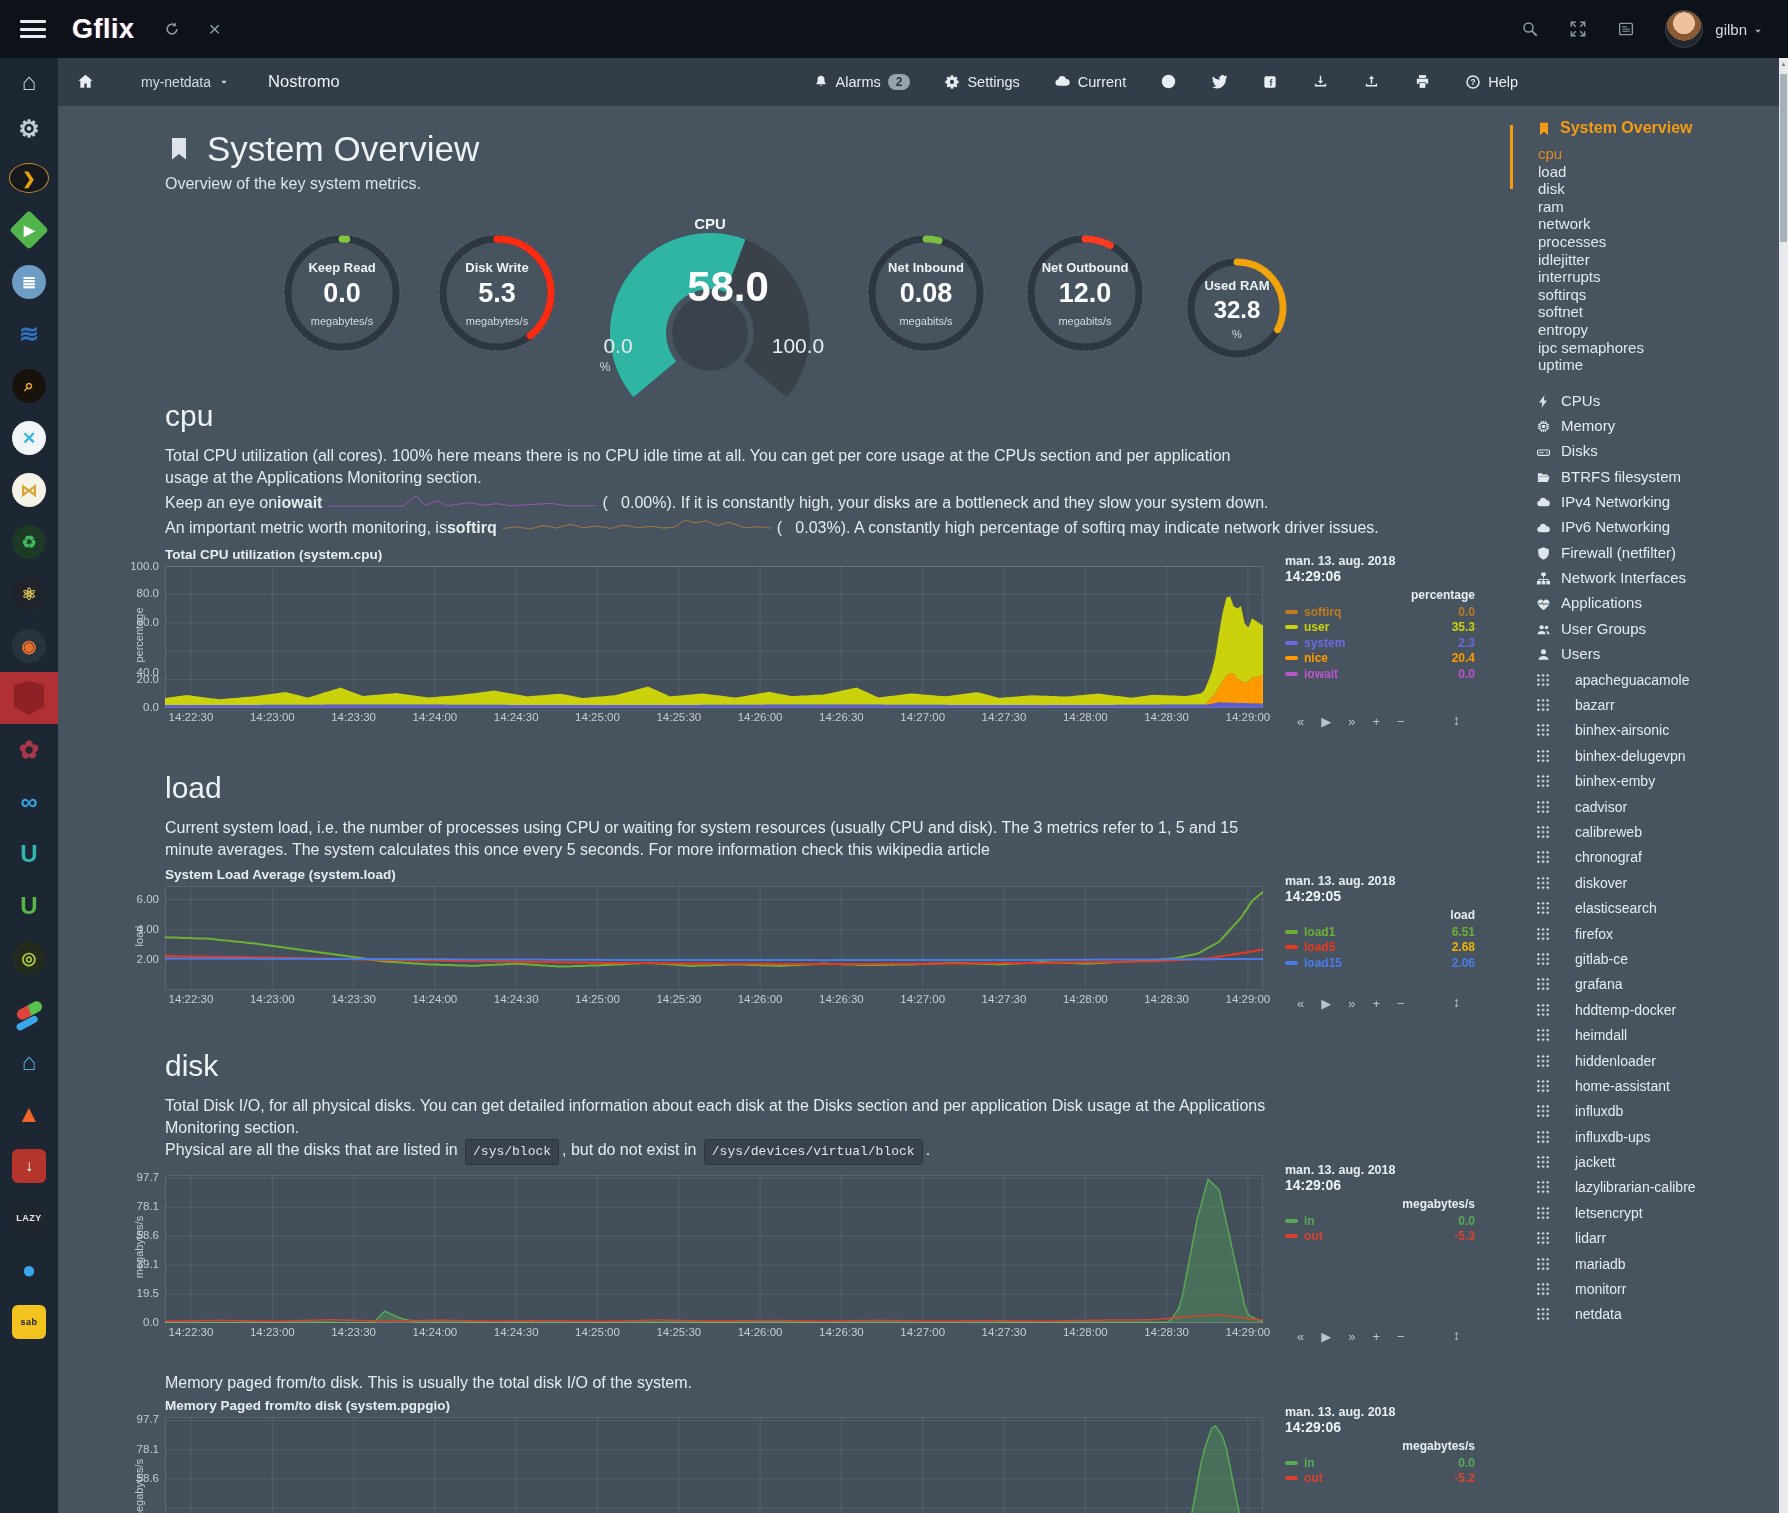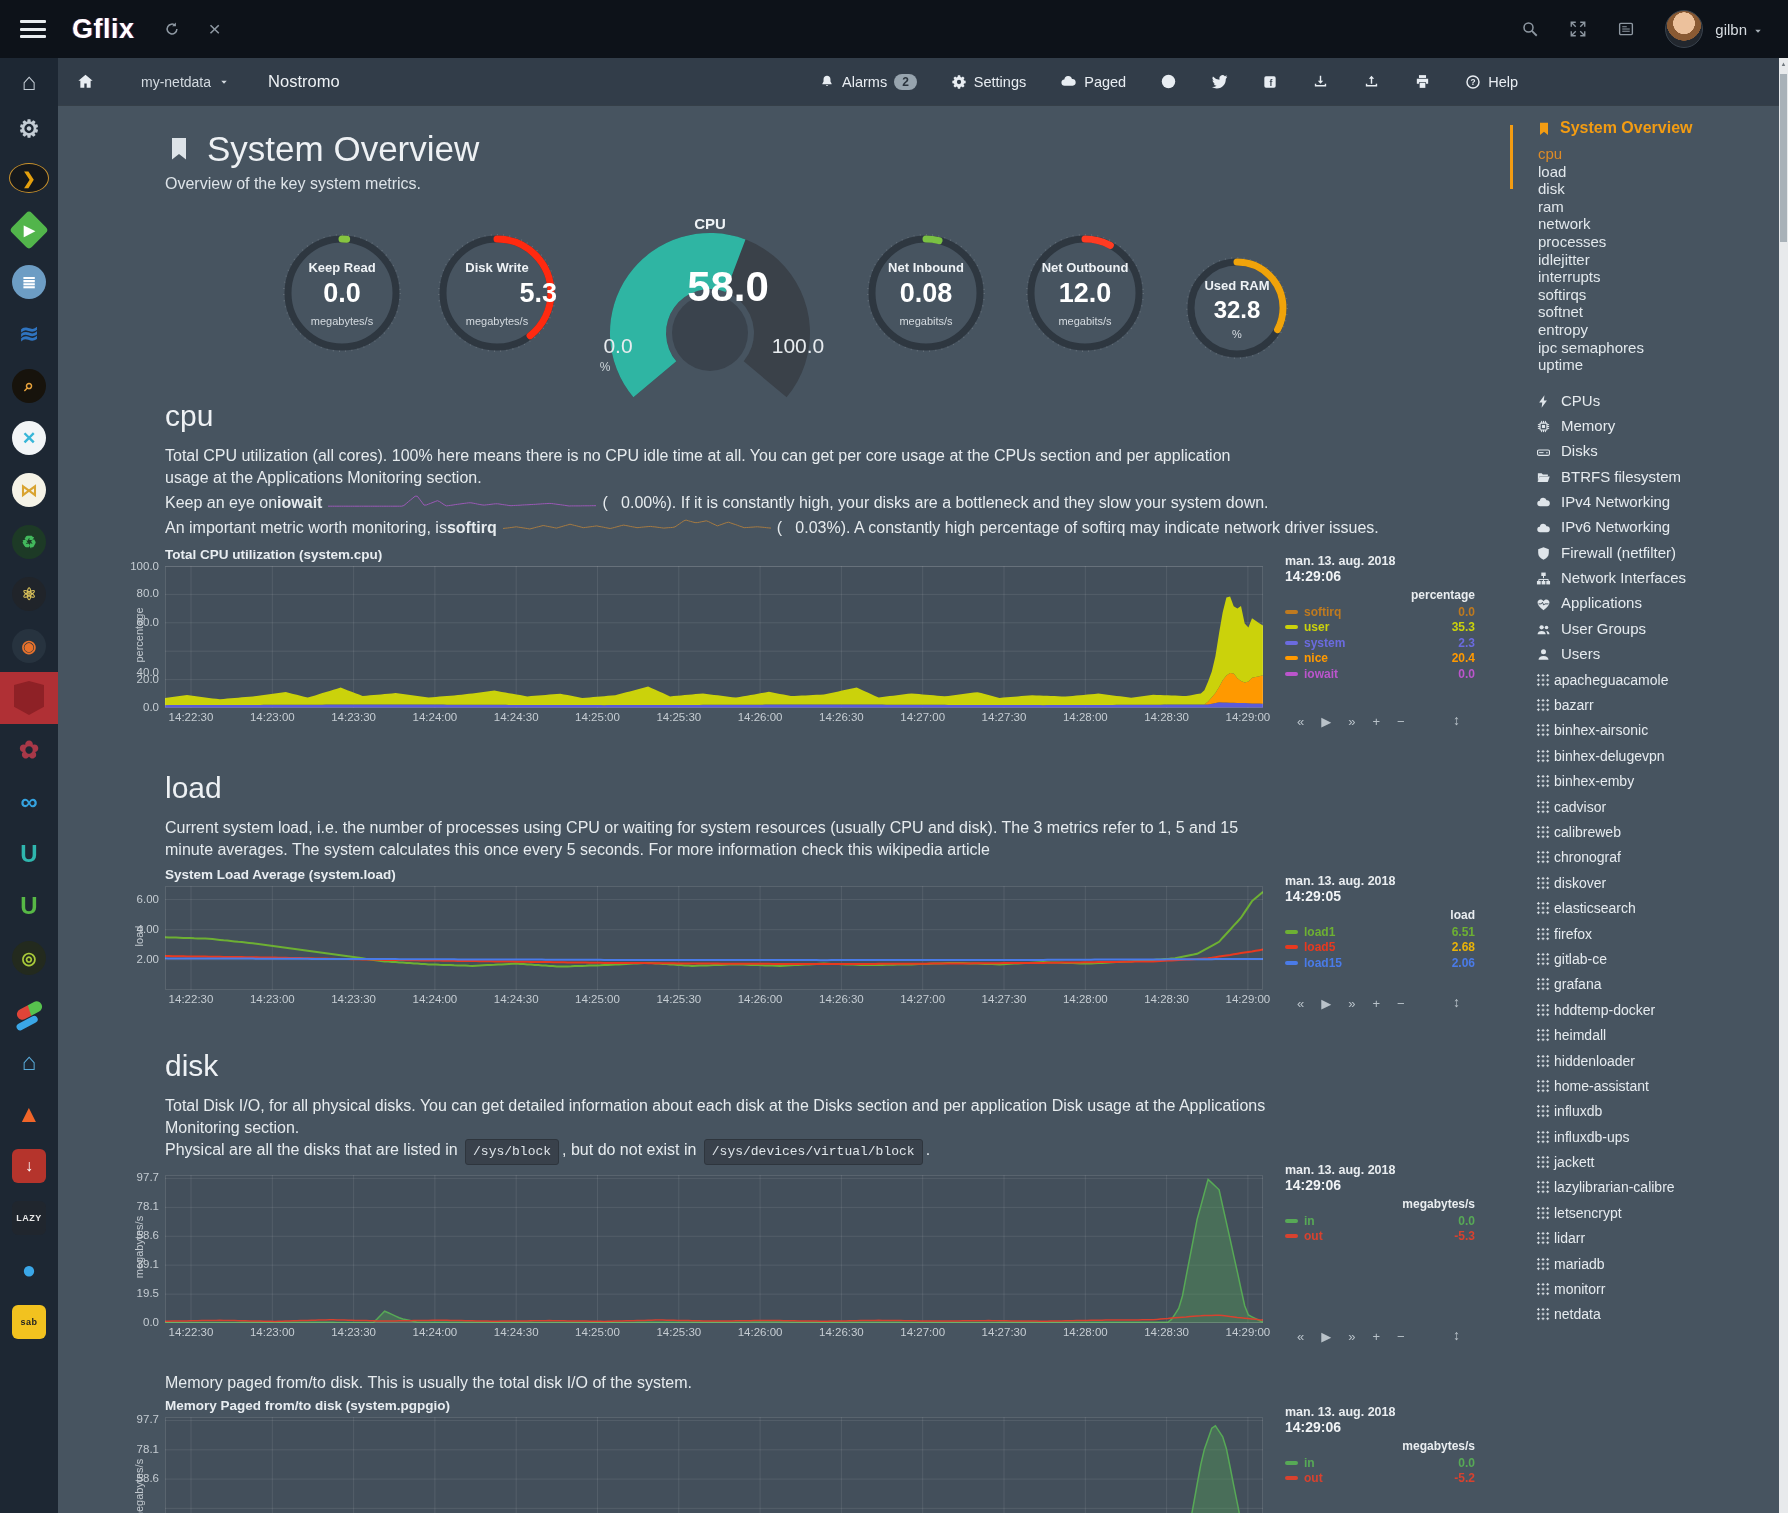--- a/index.html
+++ b/index.html
@@ -95,21 +95,21 @@
   #rightbar { position:absolute; left:1510px; top:105px; width:270px; bottom:0; padding:14px 0 0 26px; z-index:10; }
   #rs-indicator { position:absolute; left:0; top:20px; width:3px; height:64px; background:#f39c12; }
   .rs-title { display:flex; align-items:center; gap:8px; color:#f39c12; font-weight:bold; font-size:16px; cursor:pointer; }
   #rs-menu { margin-top:8px; }
   .rs-sub { font-size:15px; line-height:17.6px; color:#e2e8ec; cursor:pointer; padding-left:2px; }
   .rs-sub.active { color:#dd8b27; }
   #rs-sections { margin-top:14px; }
   .rs-sec { display:flex; align-items:center; gap:10px; font-size:15px; color:#e6ebef; height:25.3px; cursor:pointer; }
   .rs-sec .ic { color:#dfe5ea; }
   #rs-apps { margin-top:1px; }
-  .rs-app { display:flex; align-items:center; gap:4px; font-size:14px; color:#e6ebef; height:25.4px; cursor:pointer; }
+  .rs-app { display:flex; align-items:center; gap:25px; font-size:14px; color:#e6ebef; height:25.4px; cursor:pointer; }
   .th-icon { width:14px; height:14px; flex:0 0 14px; background-image:radial-gradient(#dfe5ea 36%, transparent 38%); background-size:4.7px 4.7px; }
 
   
   #scrollbar { position:absolute; right:0; top:58px; bottom:0; width:9px; background:#e8eaec; z-index:40; }
   #scrollbar::before { content:"▲"; display:block; font-size:6px; color:#70777d; text-align:center; padding-top:3px; }
   #scrollbar .thumb { position:absolute; left:1px; right:1px; top:16px; height:168px; background:#a8b1b8; }
 </style>
 </head>
 <body>
 
@@ -279,21 +279,21 @@
     <span class="ndh-item">
         <svg class="ic" width="16" height="16">
           <use href="#s-gear"></use>
         </svg>
         <span>Settings</span>
       </span>
     <span class="ndh-item">
         <svg class="ic" width="17" height="17">
           <use href="#s-cloud"></use>
         </svg>
-        <span>Paged</span>
+        <span>Current</span>
       </span>
     <span class="ndh-item">
         <svg class="ic" width="17" height="17">
           <use href="#s-gh"></use>
         </svg>
       </span>
     <span class="ndh-item">
         <svg class="ic" width="17" height="17">
           <use href="#s-tw"></use>
         </svg>
@@ -465,21 +465,21 @@
   <div id="gauges-row">
       <div class="gauge" style="left: 117px; top: 20px; width: 120px; height: 120px;"><svg width="120" height="120">
           <circle cx="60" cy="60" r="58" fill="none" stroke="rgba(255,255,255,0.15)" stroke-width="2" stroke-dasharray="1 5.2"></circle>
           <circle cx="60" cy="60" r="54" fill="none" stroke="#2e3740" stroke-width="7"></circle>
           <circle cx="60" cy="60" r="54" fill="none" stroke="#86c440" stroke-width="7" stroke-linecap="round" stroke-dasharray="4.712388980384689 339.29200658769764" transform="rotate(-90 60 60)"></circle>
         </svg><div class="glabel" style="top: 27px;">Keep Read</div><div class="gvalue" style="top: 45px; font-size: 27px;">0.0</div><div class="gunit" style="top: 82px;">megabytes/s</div></div>
       <div class="gauge" style="left: 272px; top: 20px; width: 120px; height: 120px;"><svg width="120" height="120">
           <circle cx="60" cy="60" r="58" fill="none" stroke="rgba(255,255,255,0.15)" stroke-width="2" stroke-dasharray="1 5.2"></circle>
           <circle cx="60" cy="60" r="54" fill="none" stroke="#2e3740" stroke-width="7"></circle>
           <circle cx="60" cy="60" r="54" fill="none" stroke="#ff2a10" stroke-width="7" stroke-linecap="round" stroke-dasharray="133.83184704292518 339.29200658769764" transform="rotate(-90 60 60)"></circle>
-        </svg><div class="glabel" style="top: 27px;">Disk Write</div><div class="gvalue" style="top: 45px; font-size: 27px; text-align: right;">5.3</div><div class="gunit" style="top: 82px;">megabytes/s</div></div>
+        </svg><div class="glabel" style="top: 27px;">Disk Write</div><div class="gvalue" style="top: 45px; font-size: 27px;">5.3</div><div class="gunit" style="top: 82px;">megabytes/s</div></div>
       <div class="gauge" style="left: 415px; top: 0px; width: 260px; height: 190px;"><svg width="260" height="190" viewBox="0 0 260 190">
           <path d="M53.4,184.3A100,100,0,1,1,206.6,184.3L163.7,148.3A44,44,0,1,0,96.3,148.3Z" fill="#3a4149"></path>
           <path d="M53.4,184.3A100,100,0,0,1,165.5,26.5L145.6,78.9A44,44,0,0,0,96.3,148.3Z" fill="#2fb5a3"></path>
           <circle cx="130" cy="120" r="38" fill="#3a434d"></circle>
           <text x="130" y="16" font-size="15" font-weight="bold" fill="#eef2f5" text-anchor="middle" font-family="Liberation Sans, sans-serif">CPU</text>
           <text x="148" y="88" font-size="42" font-weight="bold" fill="#ffffff" text-anchor="middle" font-family="Liberation Sans, sans-serif">58.0</text>
           <text x="38" y="140" font-size="21" font-weight="normal" fill="#e8ecef" text-anchor="middle" font-family="Liberation Sans, sans-serif">0.0</text>
           <text x="218" y="140" font-size="21" font-weight="normal" fill="#e8ecef" text-anchor="middle" font-family="Liberation Sans, sans-serif">100.0</text>
           <text x="25" y="158" font-size="12" font-weight="normal" fill="#cdd5da" text-anchor="middle" font-family="Liberation Sans, sans-serif">%</text>
         </svg></div>

